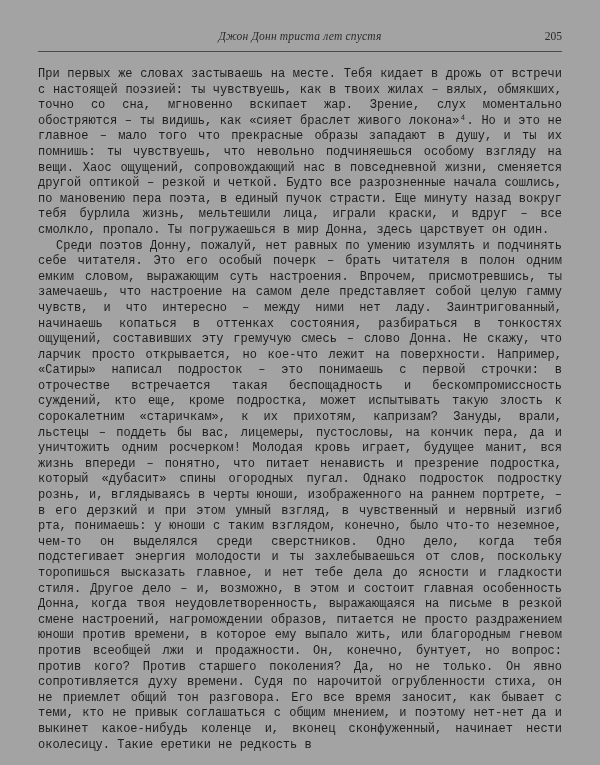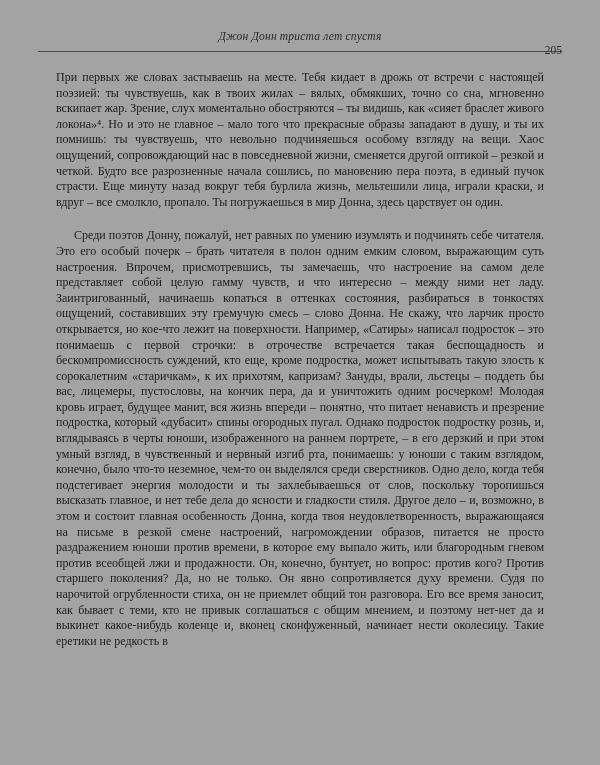--- a/index.html
+++ b/index.html
@@ -28,43 +28,44 @@
     .header-title {
       display: block;
       text-align: center;
       font-style: italic;
       color: #2a2a2a;
       letter-spacing: 0.2px;
     }
     .page-number {
       position: absolute;
       right: 0;
-      top: 14px;
+      top: 0;
       font-style: normal;
       color: #2a2a2a;
     }
     .header-rule {
       width: 100%;
       height: 0;
       border-top: 1px solid #4a4a4a;
       margin-top: 5px;
       margin-bottom: 15px;
     }
     .text-block {
       width: 100%;
       font-size: 12px;
       line-height: 15.6px;
       text-align: justify;
       color: #1c1c1c;
       hyphens: auto;
       -webkit-hyphens: auto;
     }
     .para {
-      margin: 18px;
+      margin: 0;
       padding: 0;
+      font-family: Liberation Mono, monospace;
     }
     .para.no-indent {
       text-indent: 0;
     }
     .para.indent {
       text-indent: 18px;
     }
   </style>
 </head>
 <body>

